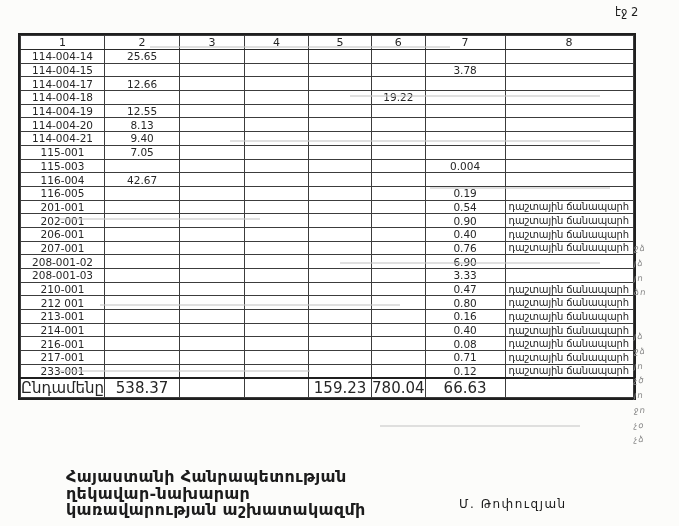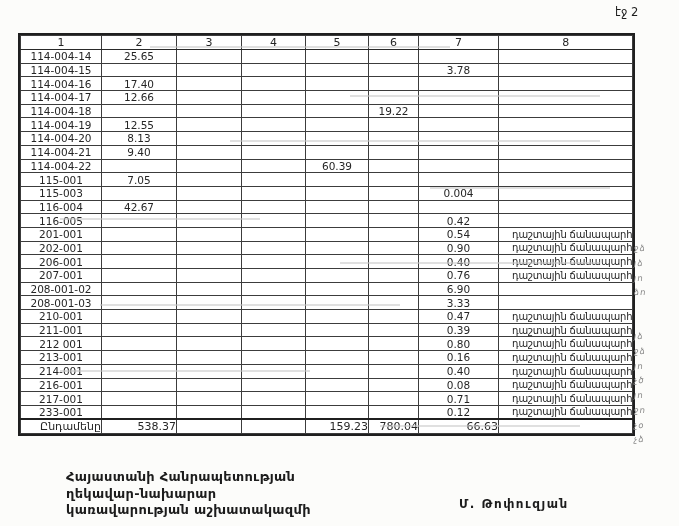--- a/index.html
+++ b/index.html
@@ -31,47 +31,47 @@
     height: 13.7px;
     font-size: 10.5px;
     font-weight: normal;
     text-align: center;
     white-space: nowrap;
     overflow: hidden;
     padding: 0;
     color: #262626;
   }
   th { font-size: 11px; border-bottom: 1.5px solid #2a2a2a; }
-  td.col8 { text-align: left; padding-left: 13px; font-size: 10px; letter-spacing: -0.2px; }
-  tr.total-row td { border-top: 2px solid #1f1f1f; font-size: 11px; text-align: right; }
+  td.col8 { text-align: left; padding-left: 3px; font-size: 10px; letter-spacing: -0.2px; }
+  tr.total-row td { border-top: 2px solid #1f1f1f; font-size: 15px; }
   .margin-mark {
     position: absolute;
     left: 634px;
     font-size: 8.5px;
     color: #8a8a8a;
     letter-spacing: 1px;
     transform: skewX(-8deg);
     white-space: nowrap;
   }
   .footer {
     position: absolute;
     left: 66px;
     top: 469px;
-    font-size: 13px;
+    font-size: 16px;
     font-weight: 600;
     line-height: 16.5px;
     letter-spacing: 0.3px;
     color: #1c1c1c;
   }
   .signature {
     position: absolute;
     left: 459px;
     top: 497px;
     font-size: 12px;
-    font-weight: 700;
+    font-weight: 400;
     letter-spacing: 1.5px;
     color: #1c1c1c;
     text-align: right;
   }
   .streak {
     position: absolute;
     height: 2px;
     background: #c7c7c7;
     opacity: 0.55;
     pointer-events: none;
@@ -121,30 +121,20 @@
           <td>114-004-15</td>
           <td></td>
           <td></td>
           <td></td>
           <td></td>
           <td></td>
           <td>3.78</td>
           <td class="col8"></td>
         </tr>
         <tr>
-          <td>114-004-16</td>
-          <td>17.40</td>
-          <td></td>
-          <td></td>
-          <td></td>
-          <td></td>
-          <td></td>
-          <td class="col8"></td>
-        </tr>
-        <tr>
           <td>114-004-17</td>
           <td>12.66</td>
           <td></td>
           <td></td>
           <td></td>
           <td></td>
           <td></td>
           <td class="col8"></td>
         </tr>
         <tr>
@@ -181,30 +171,20 @@
           <td>114-004-21</td>
           <td>9.40</td>
           <td></td>
           <td></td>
           <td></td>
           <td></td>
           <td></td>
           <td class="col8"></td>
         </tr>
         <tr>
-          <td>114-004-22</td>
-          <td></td>
-          <td></td>
-          <td></td>
-          <td>60.39</td>
-          <td></td>
-          <td></td>
-          <td class="col8"></td>
-        </tr>
-        <tr>
           <td>115-001</td>
           <td>7.05</td>
           <td></td>
           <td></td>
           <td></td>
           <td></td>
           <td></td>
           <td class="col8"></td>
         </tr>
         <tr>
@@ -227,21 +207,21 @@
           <td></td>
           <td class="col8"></td>
         </tr>
         <tr>
           <td>116-005</td>
           <td></td>
           <td></td>
           <td></td>
           <td></td>
           <td></td>
-          <td>0.42</td>
+          <td>0.19</td>
           <td class="col8"></td>
         </tr>
         <tr>
           <td>201-001</td>
           <td></td>
           <td></td>
           <td></td>
           <td></td>
           <td></td>
           <td>0.54</td>
@@ -298,30 +278,20 @@
           <td class="col8"></td>
         </tr>
         <tr>
           <td>210-001</td>
           <td></td>
           <td></td>
           <td></td>
           <td></td>
           <td></td>
           <td>0.47</td>
-          <td class="col8">դաշտային ճանապարհ</td>
-        </tr>
-        <tr>
-          <td>211-001</td>
-          <td></td>
-          <td></td>
-          <td></td>
-          <td></td>
-          <td></td>
-          <td>0.39</td>
           <td class="col8">դաշտային ճանապարհ</td>
         </tr>
         <tr>
           <td>212 001</td>
           <td></td>
           <td></td>
           <td></td>
           <td></td>
           <td></td>
           <td>0.80</td>

